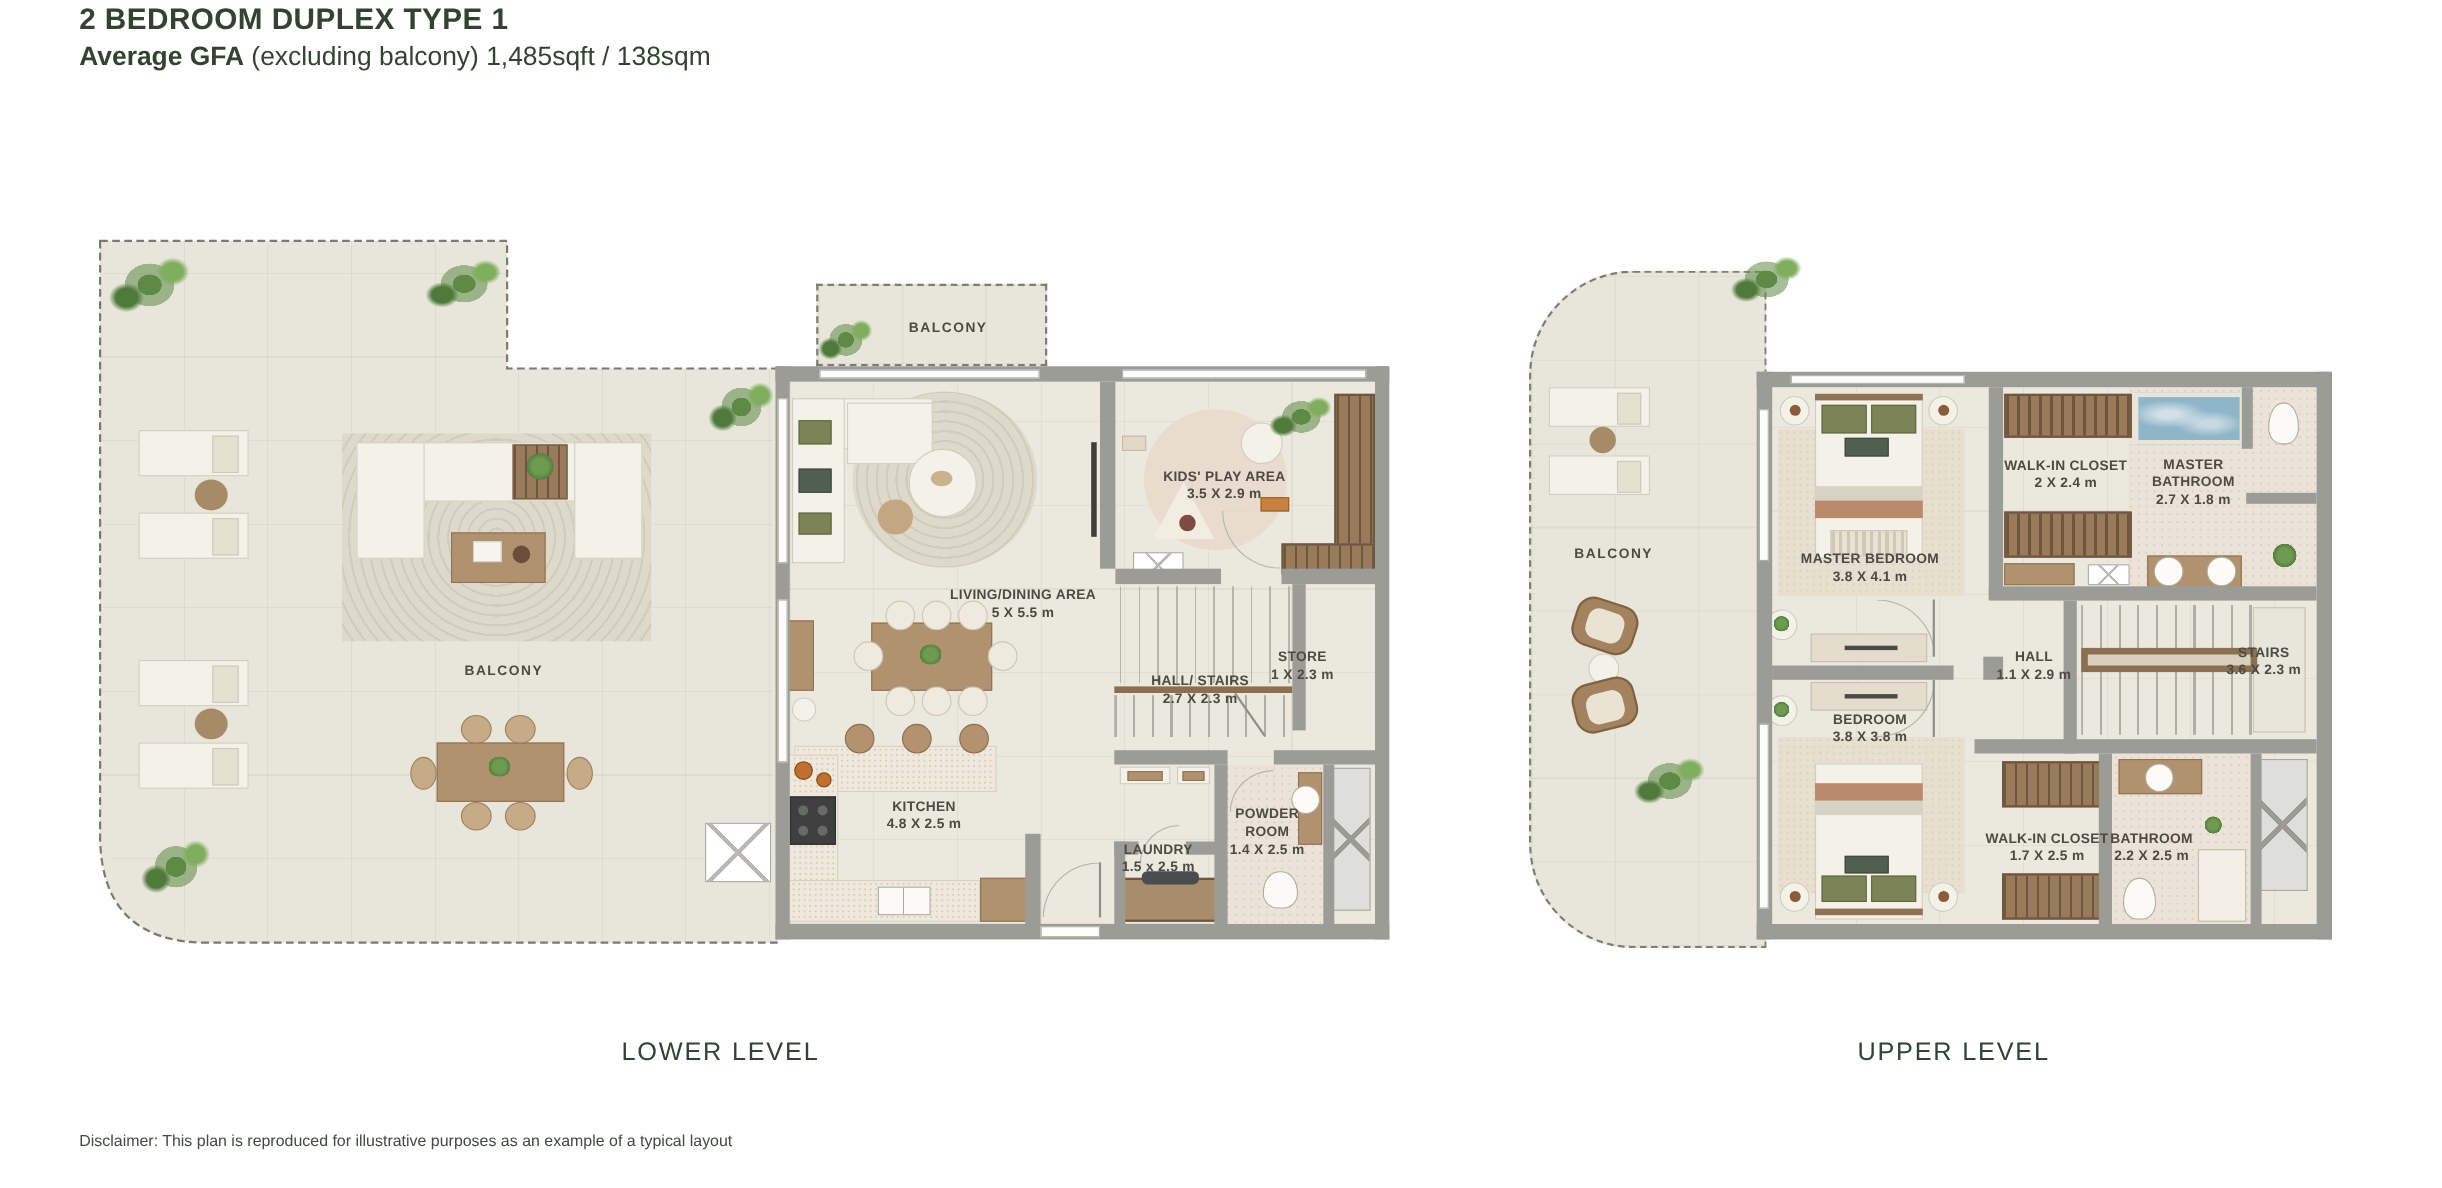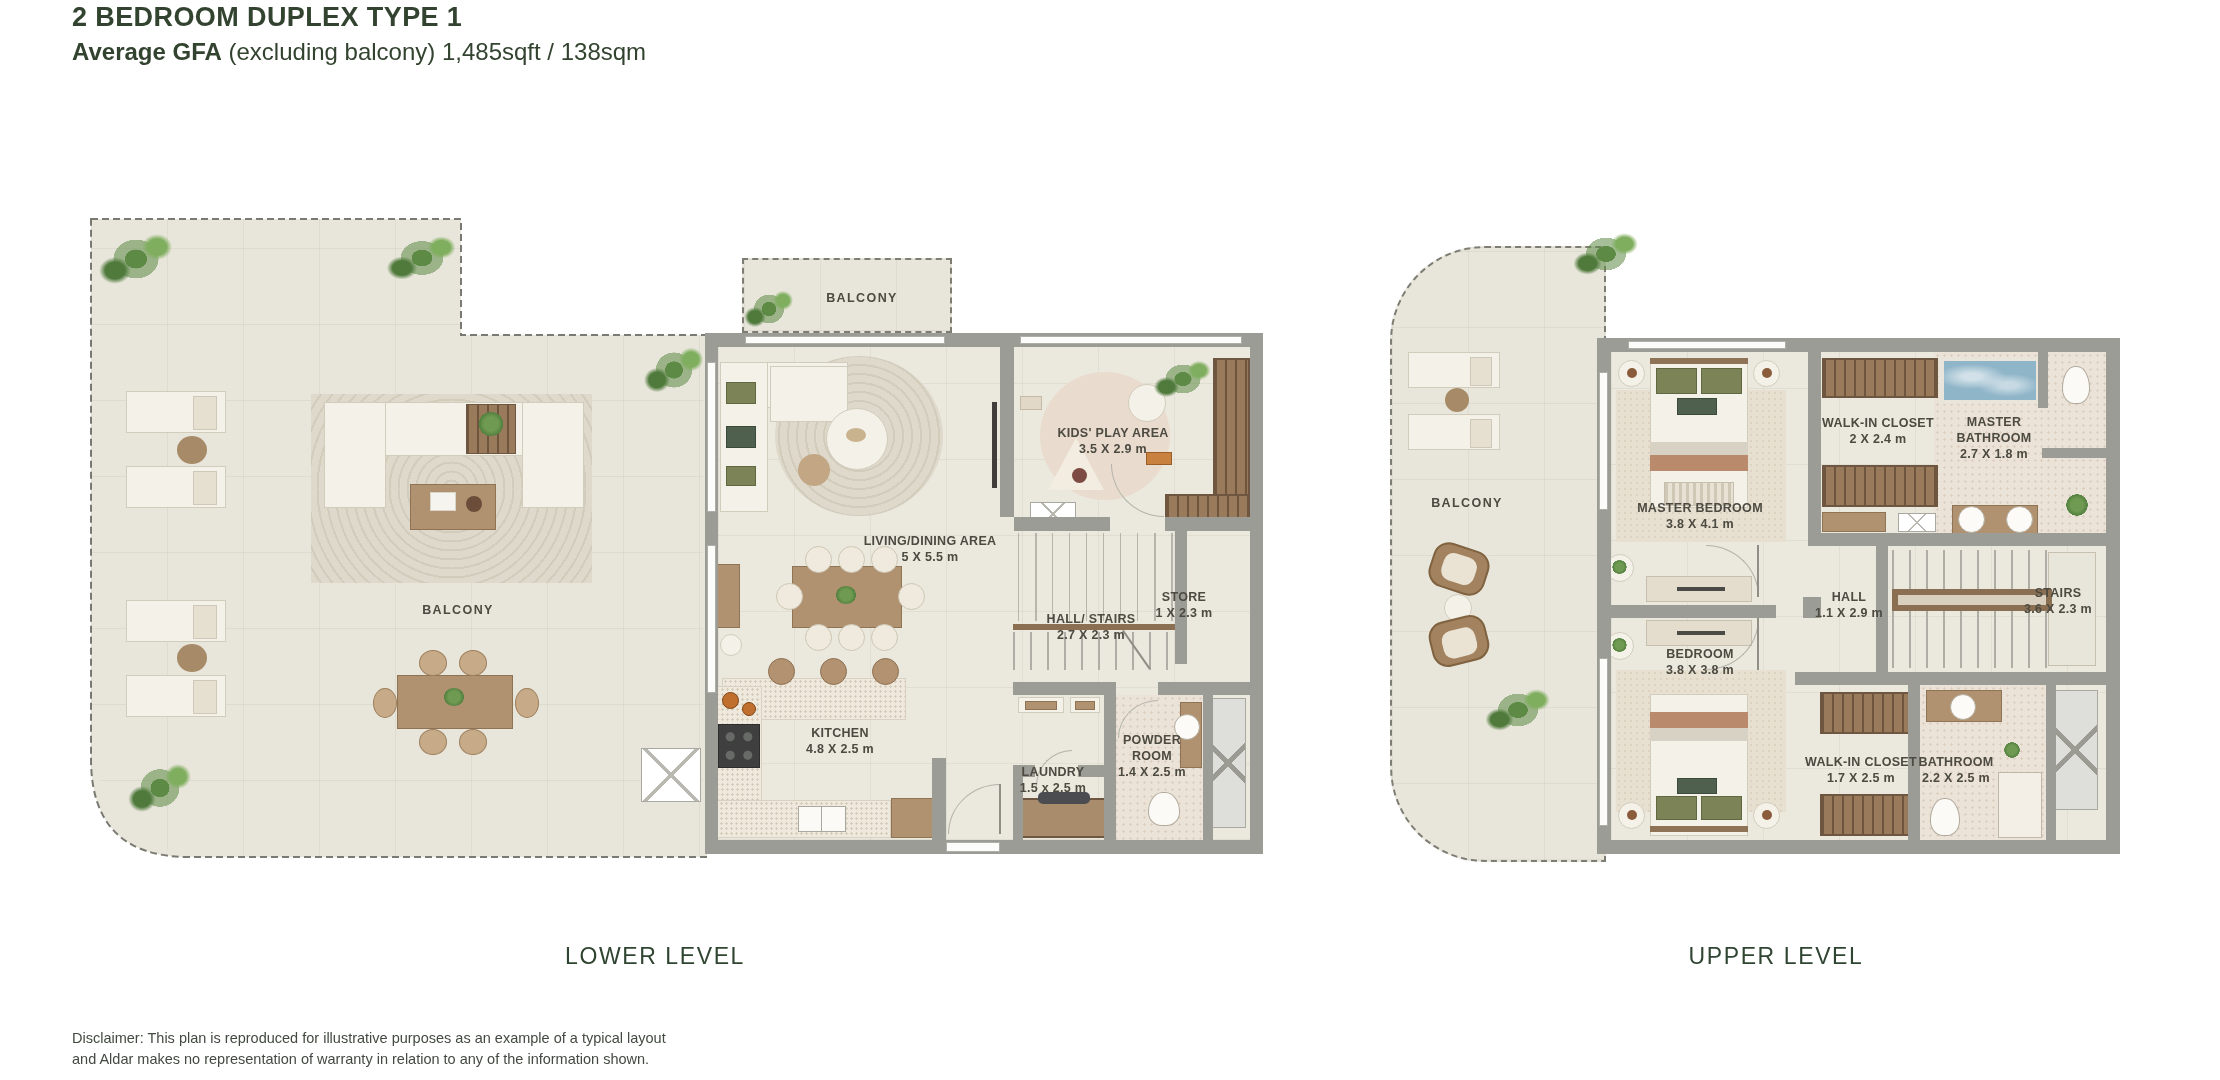--- a/index.html
+++ b/index.html
@@ -421,16 +421,15 @@
       <div>BATHROOM</div>
       <div class="dims">2.2 X 2.5 m</div>
     </div>
   </div>
 
   <div class="caption" style="left:655px;top:943px;">LOWER LEVEL</div>
   <div class="caption" style="left:1776px;top:943px;">UPPER LEVEL</div>
 
   <div class="disc">
     <div>Disclaimer: This plan is reproduced for illustrative purposes as an example of a typical layout</div>
-    <div>and Aldar makes no representation of warranty in relation to any of the information shown.</div>
   </div>
 
 </div>
 
 </body></html>

